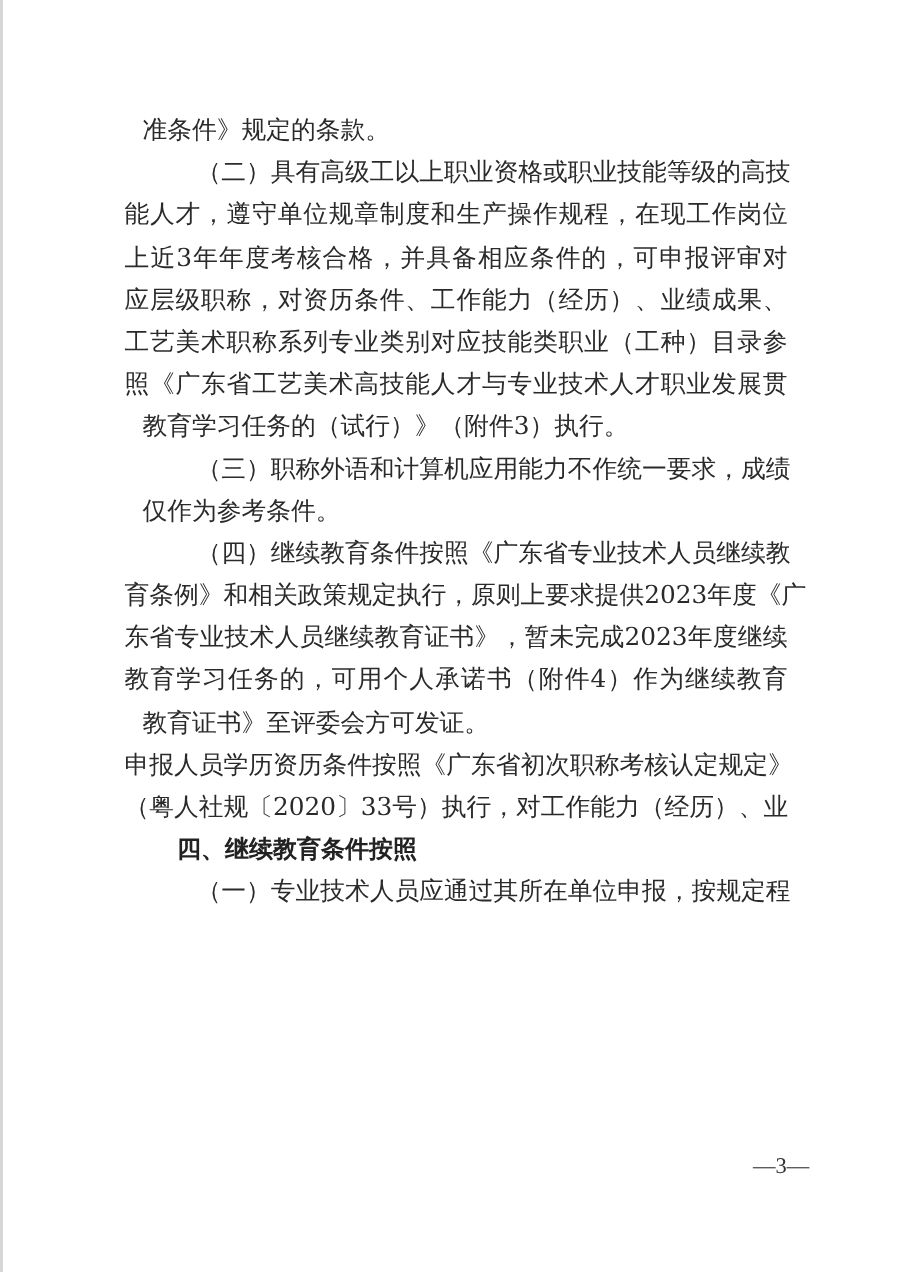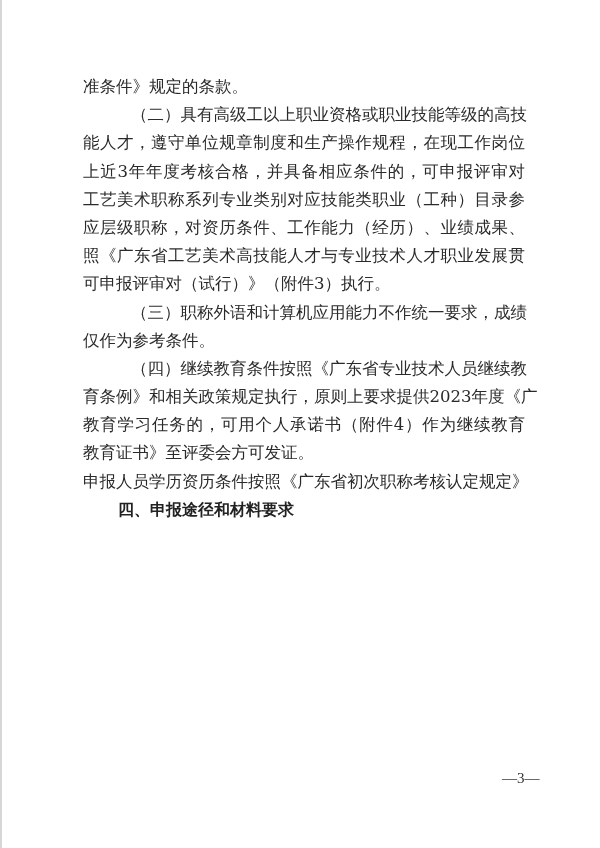--- a/index.html
+++ b/index.html
@@ -7,48 +7,51 @@
       width: 600px; height: 848px; background: #ffffff; position: relative; overflow: hidden;
       font-family: "DejaVu Serif", "Liberation Serif", serif;
       color: #2a2a2a;
     }
     .edge { position: absolute; left: 0; top: 0; width: 2px; height: 848px; background: #d6d6d6; }
     .page { position: absolute; left: 83px; top: 73px; width: 442px; }
     .line {
       height: 28.2px; line-height: 28.2px; font-size: 16.5px; white-space: nowrap;
       text-align: justify; text-align-last: justify; letter-spacing: 0;
     }
-    .line.last { text-align-last: left; }
+    .line.last { text-align-last: left; margin-left: 12px; }
     .line.indent { padding-left: 48px; }
     .line.heading {
       font-family: "DejaVu Sans", "Liberation Sans", sans-serif; font-weight: bold;
       font-size: 16px; text-align-last: left; padding-left: 35px; color: #222;
     }
     .page-number {
       position: absolute; left: 502px; top: 770px; font-size: 15px;
       font-family: "Liberation Serif", serif; color: #333;
     }
   </style>
 </head>
 <body>
 
 <div class="edge"></div>
 
 <div class="page">
   <div class="line last">准条件》规定的条款。</div>
   <div class="line indent">（二）具有高级工以上职业资格或职业技能等级的高技</div>
   <div class="line">能人才，遵守单位规章制度和生产操作规程，在现工作岗位</div>
   <div class="line">上近3年年度考核合格，并具备相应条件的，可申报评审对</div>
+  <div class="line">应层级职称，对资历条件、工作能力（经历）、业绩成果、</div>
   <div class="line">工艺美术职称系列专业类别对应技能类职业（工种）目录参</div>
-  <div class="line">应层级职称，对资历条件、工作能力（经历）、业绩成果、</div>
   <div class="line">照《广东省工艺美术高技能人才与专业技术人才职业发展贯</div>
-  <div class="line last">可申报评审对（试行）》（附件3）执行。</div>
+  <div class="line last">教育学习任务的（试行）》（附件3）执行。</div>
   <div class="line indent">（三）职称外语和计算机应用能力不作统一要求，成绩</div>
   <div class="line last">仅作为参考条件。</div>
   <div class="line indent">（四）继续教育条件按照《广东省专业技术人员继续教</div>
   <div class="line">育条例》和相关政策规定执行，原则上要求提供2023年度《广</div>
+  <div class="line">东省专业技术人员继续教育证书》，暂未完成2023年度继续</div>
   <div class="line">教育学习任务的，可用个人承诺书（附件4）作为继续教育</div>
   <div class="line last">教育证书》至评委会方可发证。</div>
   <div class="line">申报人员学历资历条件按照《广东省初次职称考核认定规定》</div>
-  <div class="line heading">四、申报途径和材料要求</div>
+  <div class="line">（粤人社规〔2020〕33号）执行，对工作能力（经历）、业</div>
+  <div class="line heading">四、继续教育条件按照</div>
+  <div class="line indent">（一）专业技术人员应通过其所在单位申报，按规定程</div>
 </div>
 
 <div class="page-number">—3—</div>
 
 </body></html>

